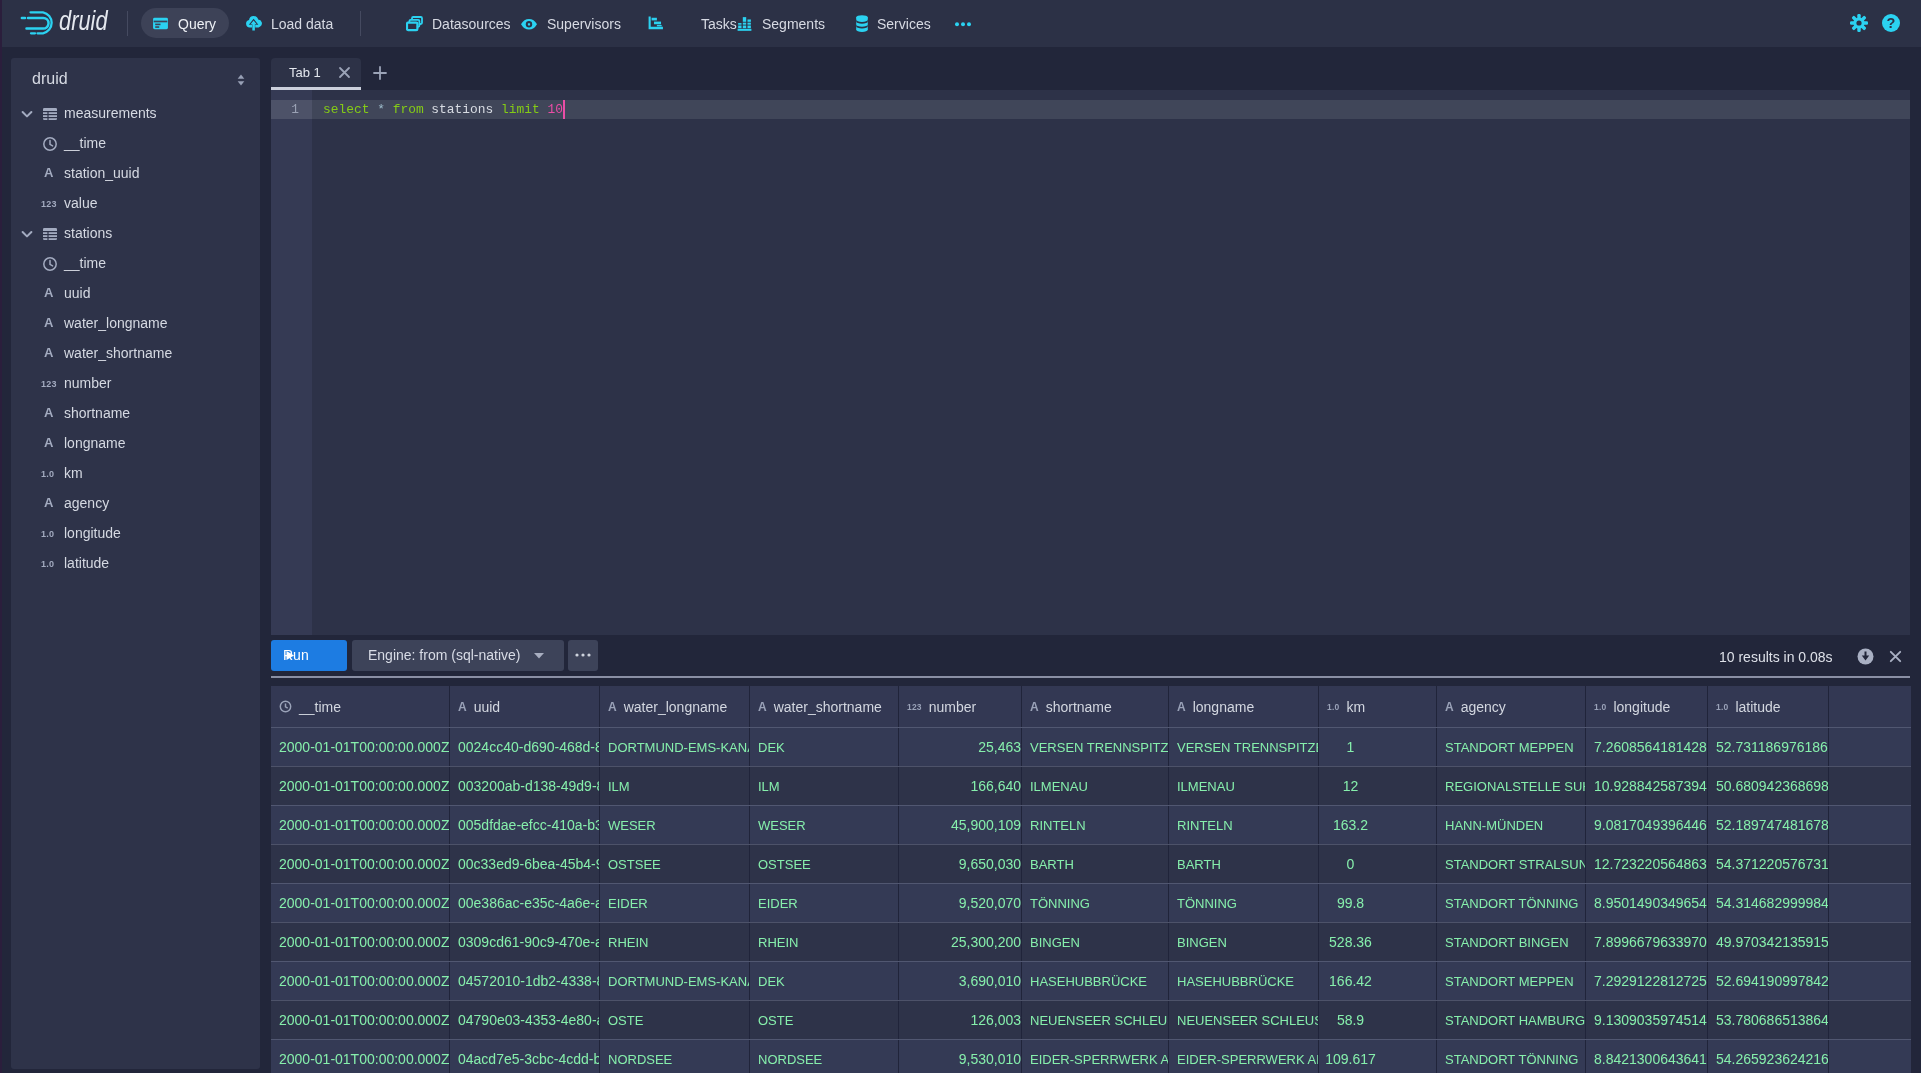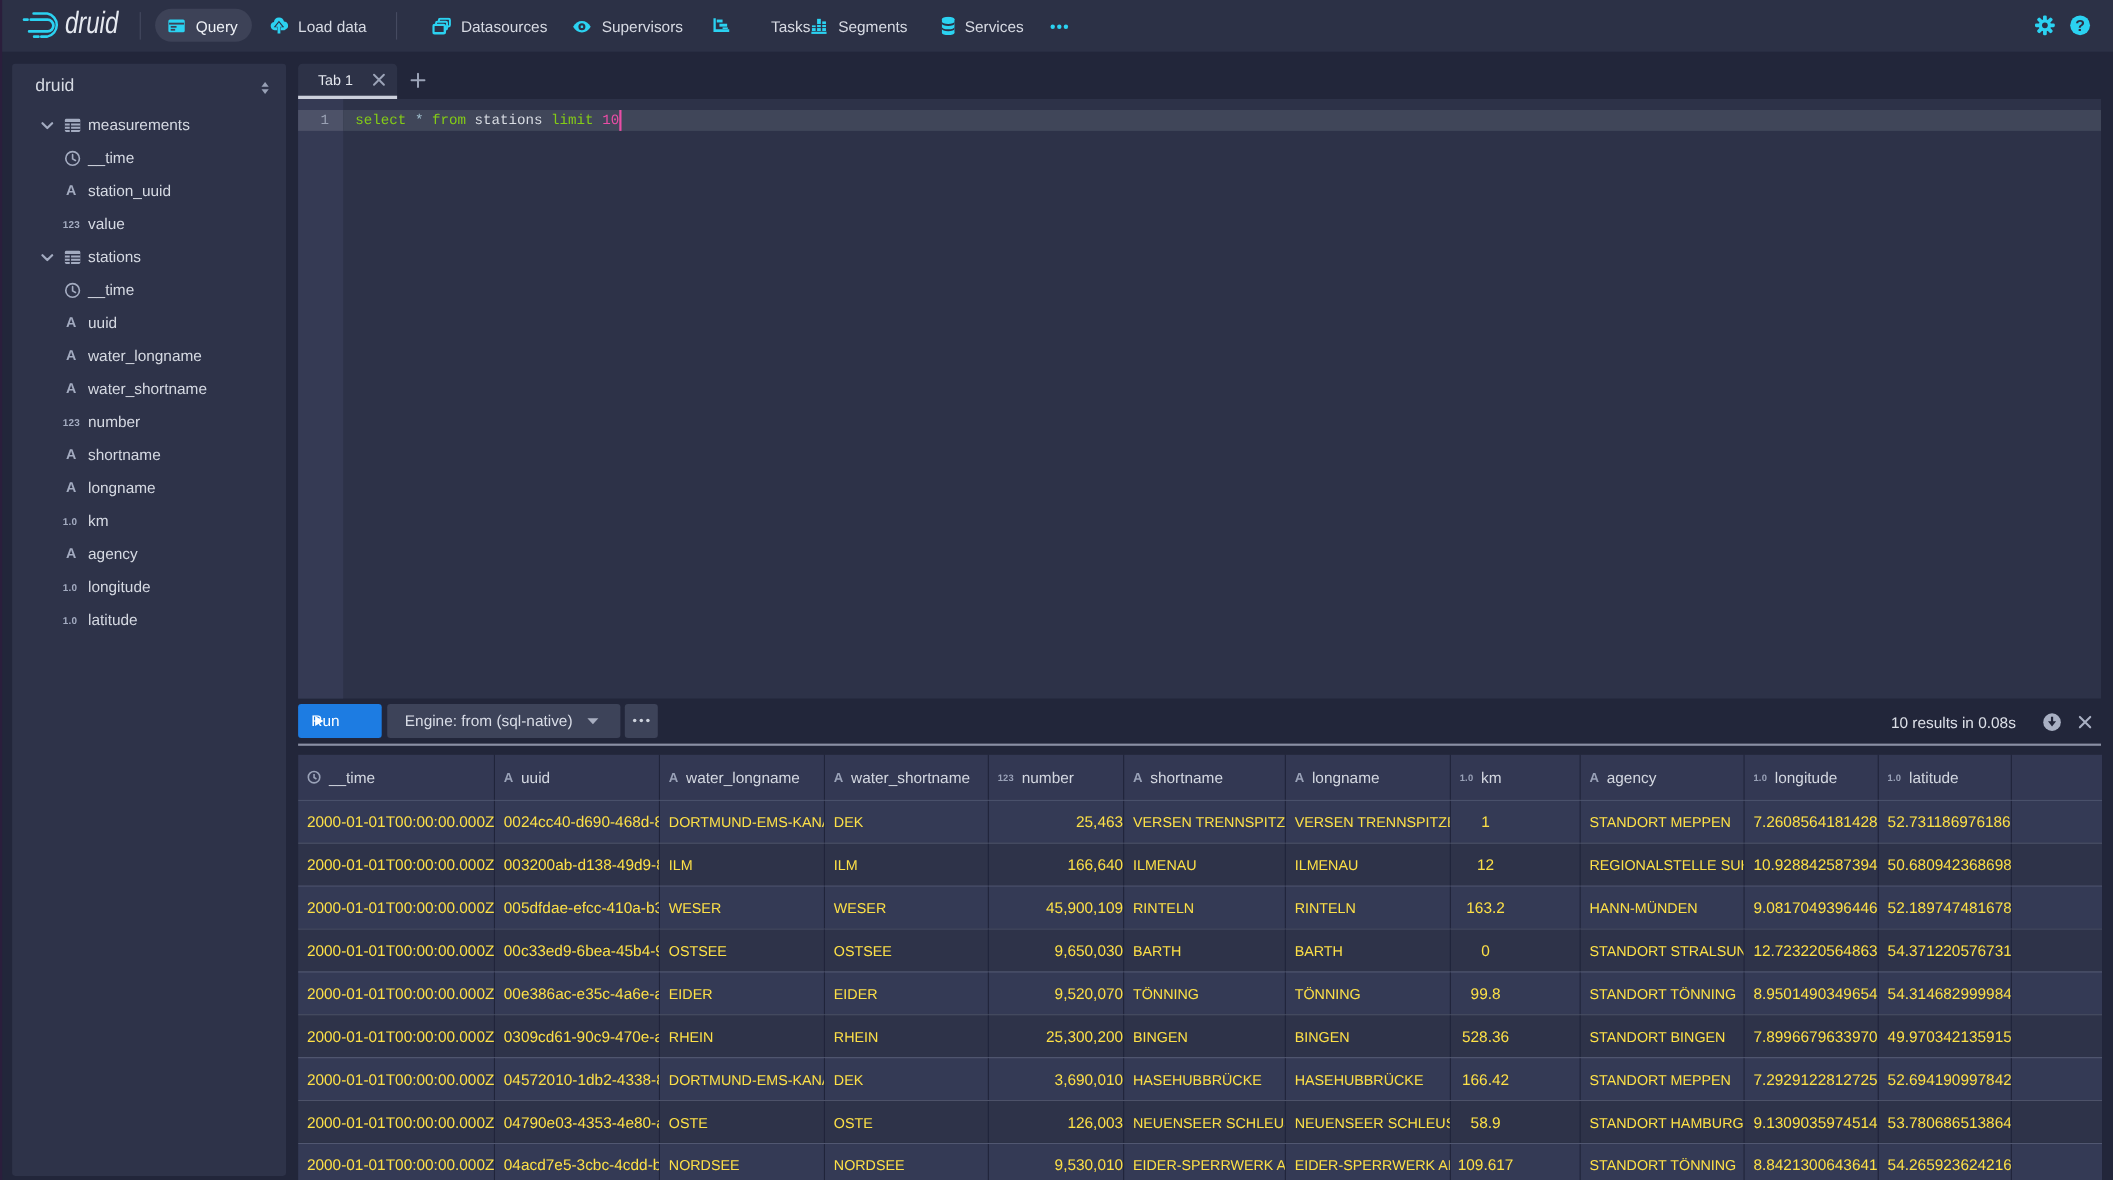--- a/index.html
+++ b/index.html
@@ -11,21 +11,21 @@
 #leftedge{position:absolute;top:0;left:0;width:2px;height:1073px;background:#2b1e3c;z-index:5;}
 .navitem{position:absolute;top:0;height:47px;display:flex;align-items:center;gap:9px;
   color:#d7dae3;font-size:14px;white-space:nowrap;}
 .navsep{position:absolute;top:11px;width:1px;height:25px;background:#454a60;}
 #pill{position:absolute;left:141px;top:8px;width:88px;height:30px;background:#3d4257;border-radius:15px;}
 #wordmark{position:absolute;left:59px;top:5px;color:#e5e8ef;font-size:28px;font-style:italic;transform:scaleX(0.78);transform-origin:0 0;}
 
 #sidebar{position:absolute;left:11px;top:58px;width:249px;height:1011px;background:#2e3349;border-radius:3px;}
 #sbtitle{position:absolute;left:21px;top:12px;color:#d6dae3;font-size:16px;}
 #sbsort{position:absolute;left:222px;top:14px;}
-.trow{position:absolute;left:16px;width:269px;height:30px;color:#d5d9e2;font-size:14px;}
+.trow{position:absolute;left:0;width:269px;height:30px;color:#d5d9e2;font-size:14px;}
 .trow .chev{position:absolute;left:8px;top:8px;}
 .trow .ticon{position:absolute;left:31px;top:8px;}
 .trow .lbl{position:absolute;left:53px;top:7px;}
 .trow .atxt{position:absolute;left:33px;top:7px;font-weight:bold;font-size:13px;color:#a3abc0;}
 .trow .ntxt{position:absolute;left:30px;top:11px;font-weight:bold;font-size:9px;color:#a3abc0;letter-spacing:0.3px;}
 
 #tab{position:absolute;left:271px;top:58px;width:90px;height:29px;background:#2d3247;border-radius:4px 4px 0 0;}
 #tablbl{position:absolute;left:289px;top:65px;color:#e4e7ee;font-size:13px;}
 #tabline{position:absolute;left:271px;top:87px;width:90px;height:3px;background:#ccd0dc;}
 
@@ -44,21 +44,21 @@
   color:#fff;font-size:14px;}
 #runbtn span{position:absolute;left:12px;top:7px;}
 #enginebtn{position:absolute;left:352px;top:640px;width:212px;height:31px;background:#3d4359;border-radius:3px;
   color:#d8dce6;font-size:14px;}
 #enginebtn span{position:absolute;left:16px;top:7px;}
 #morebtn{position:absolute;left:568px;top:640px;width:30px;height:31px;background:#3d4359;border-radius:3px;}
 #sep{position:absolute;left:271px;top:676px;width:1639px;height:2px;background:#8a8fa4;}
 
 #table{position:absolute;left:271px;top:686px;width:1640px;height:387px;overflow:hidden;font-size:14px;}
 .hrow{display:flex;height:41px;background:#333853;color:#d3d7e0;}
-.row{display:flex;height:39px;border-top:1px solid rgba(150,156,178,0.30);box-sizing:border-box;color:#fde047;}
+.row{display:flex;height:39px;border-top:1px solid rgba(150,156,178,0.30);box-sizing:border-box;color:#86efac;}
 .row.odd{background:#343a55;}
 .row.even{background:#2e3349;}
 .cell{box-sizing:border-box;border-right:1px solid #20243a;padding:0 0 0 8px;overflow:hidden;
   white-space:nowrap;display:flex;align-items:center;flex:none;}
 .hrow .cell{gap:7px;}
 .num-r{justify-content:flex-end;}
 .num-c{justify-content:center;padding-right:62px;}
 .c0{width:179px;}.c1{width:150px;}.c2{width:150px;}.c3{width:149px;}.c4{width:123px;}
 .c5{width:147px;}.c6{width:150px;}.c7{width:118px;}.c8{width:149px;}.c9{width:122px;}
 .c10{width:121px;}.c11{width:81px;border-right:none;}
@@ -90,21 +90,21 @@
   <span>Query</span>
 </div>
 <div class="navitem" style="left:245px;">
   <svg width="17" height="17" viewBox="0 0 16 16">
       <path d="M4.4 11.7 a3.6 3.6 0 0 1 -.6-7.1 4.4 4.4 0 0 1 8.6-.4 3.6 3.6 0 0 1 1.9 6.6 l-1.5 .9" fill="#2bd2f1"></path>
       <path d="M8.1 3.6 L12.6 9.2 H9.6 V12.8 H6.6 V9.2 H3.6 Z" fill="#2c3146"></path>
       <path d="M8.1 5.2 L11 8.8 H9.3 V14.6 H6.9 V8.8 H5.2 Z" fill="#2bd2f1"></path>
     </svg>
   <span>Load data</span>
 </div>
-<div class="navitem" style="left:393px;">
+<div class="navitem" style="left:406px;">
   <svg width="17" height="16" viewBox="0 0 17 16">
       <rect x="6" y="1" width="10" height="7" rx="1.2" fill="none" stroke="#2bd2f1" stroke-width="1.8"></rect>
       <rect x="3.4" y="3.8" width="10" height="7" rx="1.2" fill="#2c3146" stroke="#2bd2f1" stroke-width="1.8"></rect>
       <rect x="1" y="6.6" width="10.4" height="7.6" rx="1.2" fill="#2c3146" stroke="#2bd2f1" stroke-width="2.2"></rect>
     </svg>
   <span>Datasources</span>
 </div>
 <div class="navitem" style="left:520px;">
   <svg width="18" height="18" viewBox="0 0 18 18">
       <path d="M1 9.3 Q4 4.1 9 4.1 Q14 4.1 17 9.3 Q14 14.5 9 14.5 Q4 14.5 1 9.3 Z" fill="#2bd2f1"></path>

